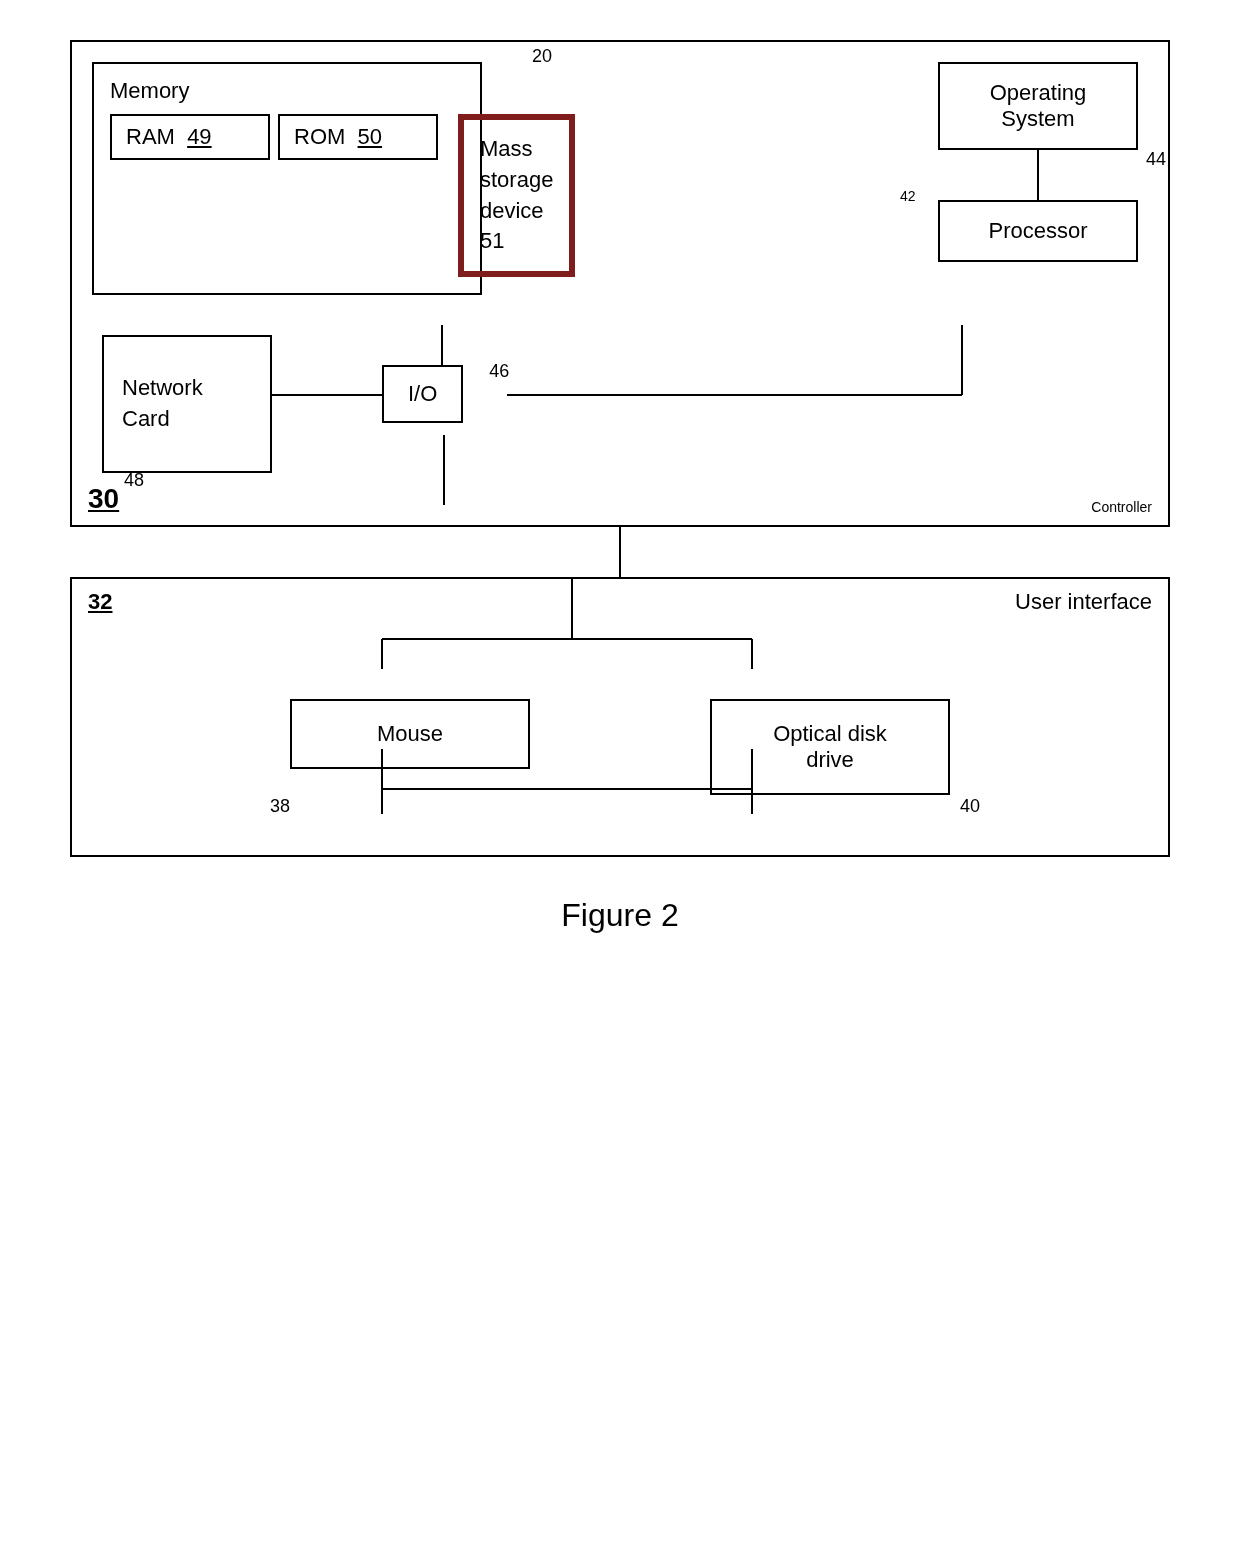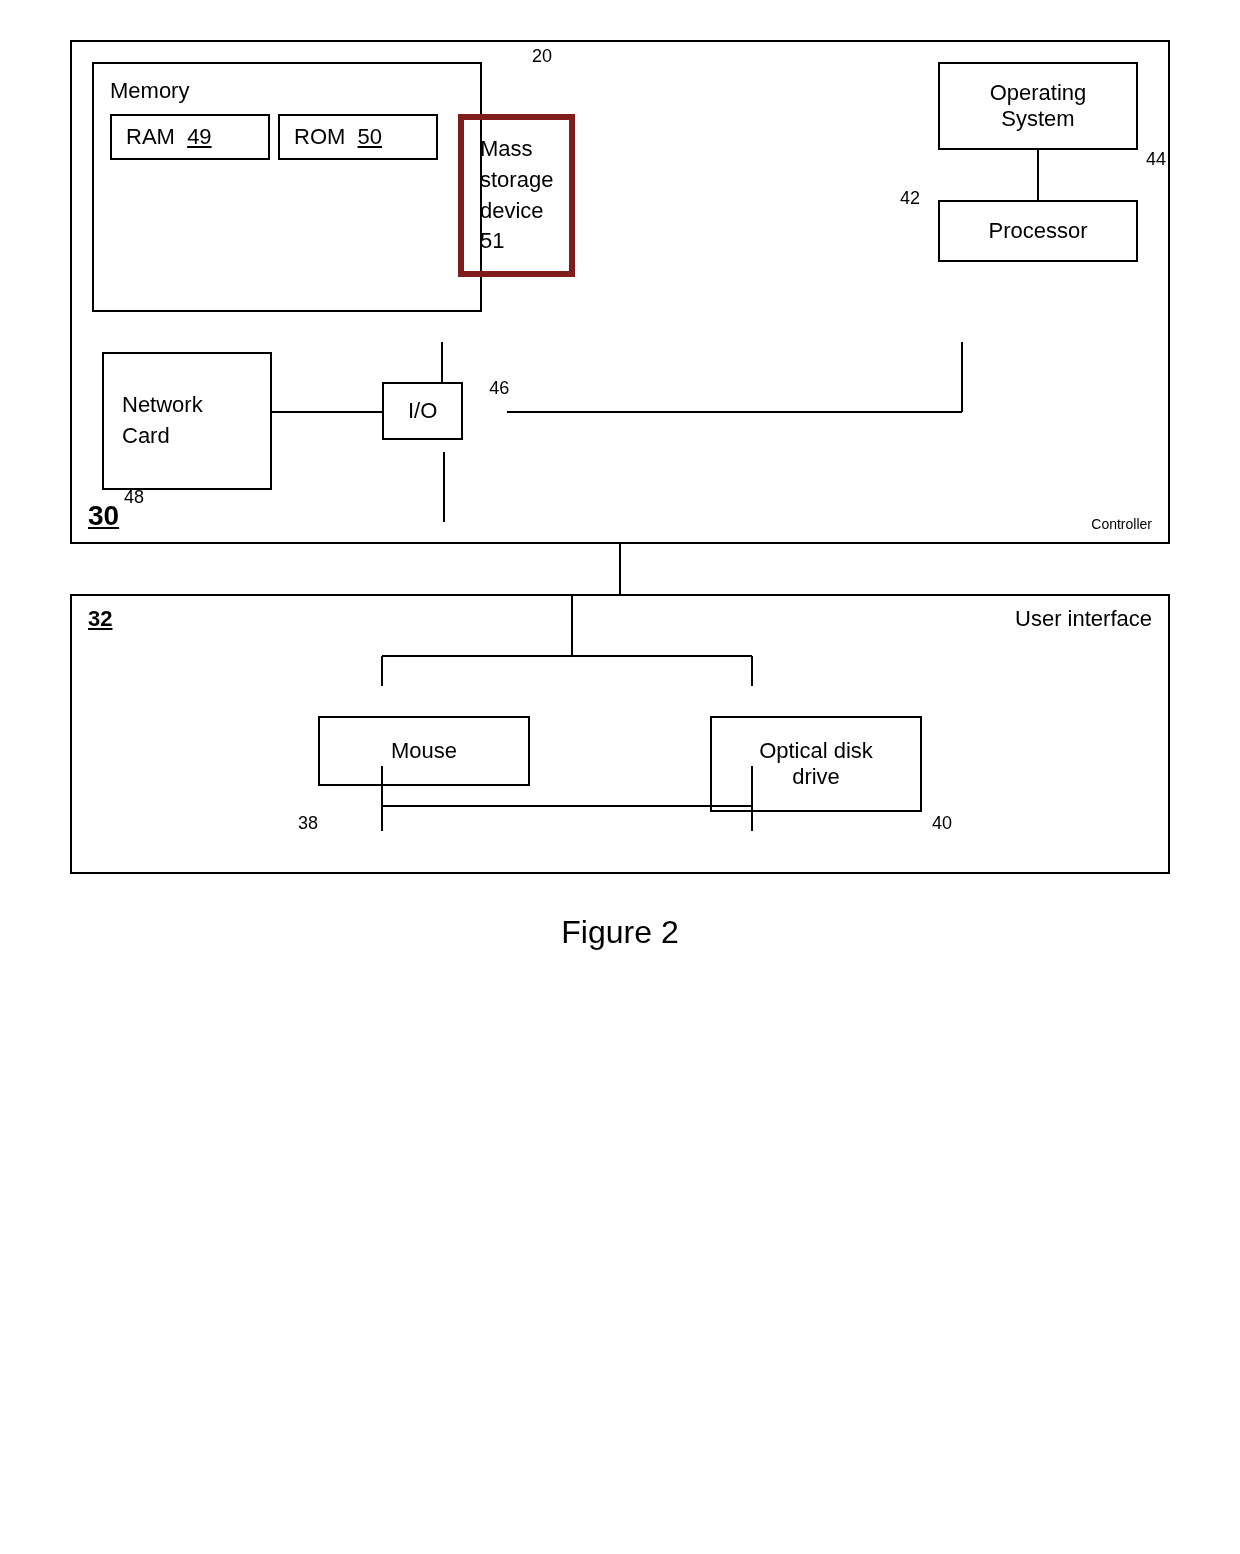--- a/index.html
+++ b/index.html
@@ -48,21 +48,21 @@
     .controller-top-row {
       display: flex;
       justify-content: space-between;
       align-items: flex-start;
       margin-bottom: 30px;
     }
 
     
     .memory-group {
       border: 2px solid #000;
-      padding: 14px 16px 33px 16px;
+      padding: 14px 16px 16px 16px;
       position: relative;
       display: flex;
       flex-direction: column;
       width: 390px;
     }
     .memory-label {
       font-size: 22px;
       font-weight: normal;
       margin-bottom: 10px;
     }
@@ -132,21 +132,21 @@
       padding: 16px 20px;
       font-size: 22px;
       text-align: center;
       width: 200px;
       position: relative;
     }
     .proc-ref {
       position: absolute;
       top: -14px;
       left: -40px;
-      font-size: 18px;
+      font-size: 14px;
     }
     .network-card-box {
       border: 2px solid #000;
       padding: 36px 18px;
       font-size: 22px;
       line-height: 1.4;
       width: 170px;
       position: relative;
     }
     .nc-ref {
@@ -207,21 +207,21 @@
       bottom: -22px;
       right: -10px;
       font-size: 18px;
     }
     .mouse-box, .optical-box {
       border: 2px solid #000;
       padding: 20px 30px;
       font-size: 22px;
       text-align: center;
       position: relative;
-      width: 212px;
+      width: 240px;
     }
     .mouse-ref {
       position: absolute;
       bottom: -22px;
       left: -20px;
       font-size: 18px;
     }
     .optical-ref {
       position: absolute;
       bottom: -22px;

